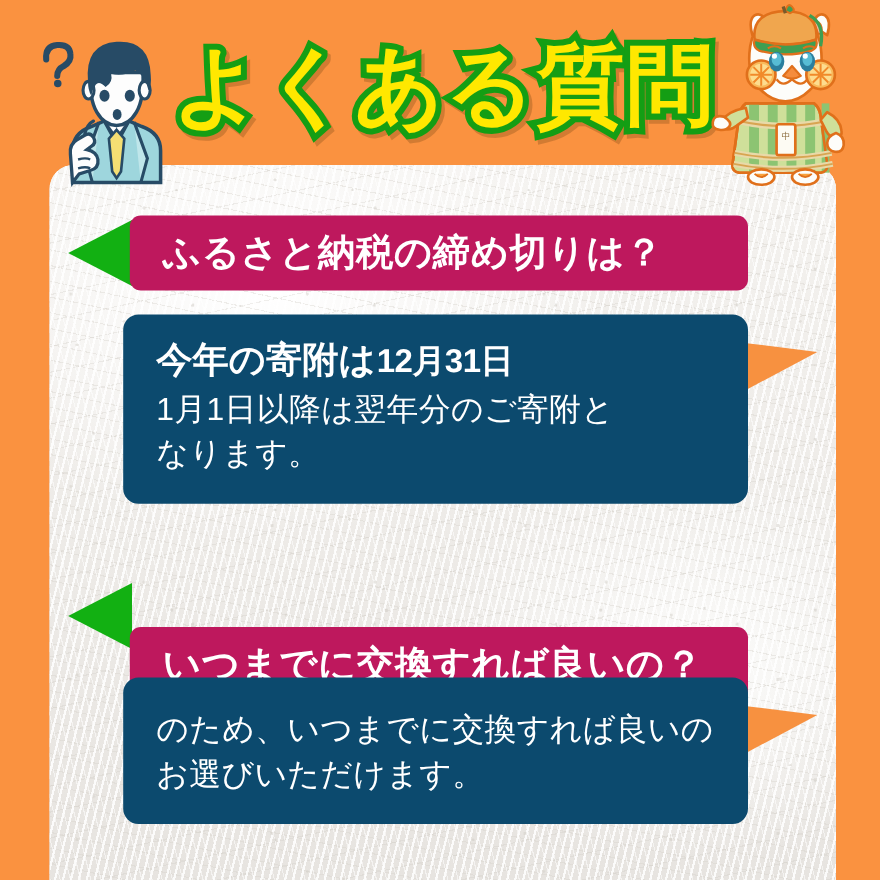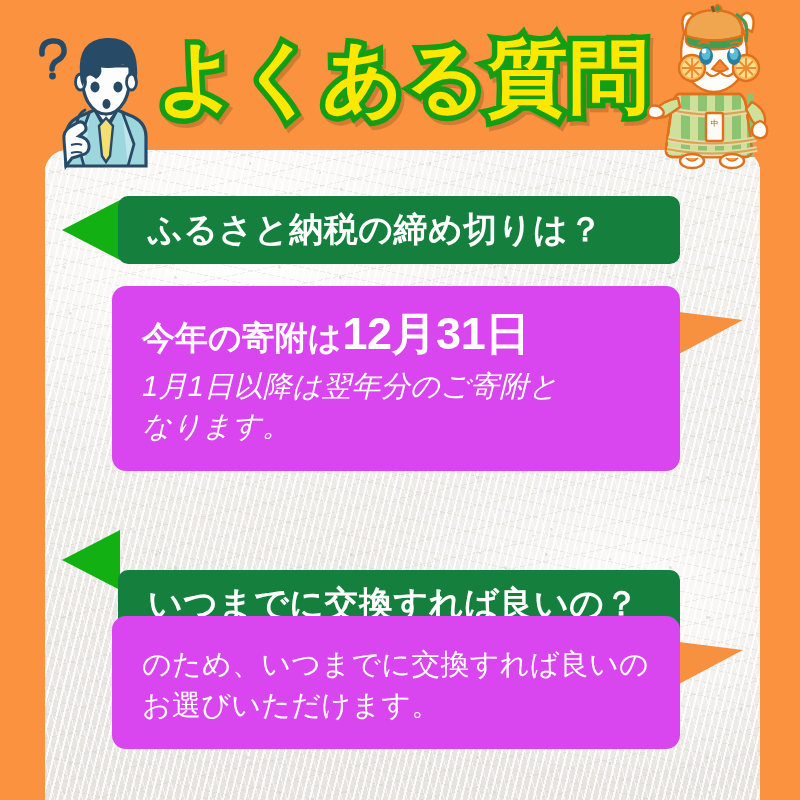--- a/index.html
+++ b/index.html
@@ -74,57 +74,57 @@
     -webkit-text-stroke:11px rgba(120,70,20,.30);
     paint-order:stroke fill;
   }
 
   
   .qa-block{ position:absolute; left:0; width:800px; }
 
   .q-banner{
     position:absolute;
     left:118px; width:562px; height:68px;
-    background:#15803d;
+    background:#be185d;
     border-radius:10px;
     display:flex; align-items:center;
     padding-left:30px;
     color:#ffffff;
     font-size:34px; font-weight:bold;
     letter-spacing:.5px;
     white-space:nowrap;
   }
   .q-tail{
     position:absolute;
     left:62px; width:58px; height:68px;
   }
   .q-tail svg{ display:block; }
 
   .a-box{
     position:absolute;
     left:112px; width:568px;
-    background:#d946ef;
+    background:#0c4a6e;
     border-radius:14px;
     color:#ffffff;
     padding:22px 26px 24px 30px;
   }
   .a-tail{
     position:absolute;
     left:679px; width:64px; height:46px;
   }
   .a-tail svg{ display:block; }
 
   .a-line1{
     font-size:33px; font-weight:600;
     white-space:nowrap;
     line-height:1.15;
     display:flex; align-items:baseline;
   }
   .a-line1 .big{
-    font-size:45px; font-weight:bold;
+    font-size:30px; font-weight:bold;
     letter-spacing:-.5px;
     margin:0 1px;
   }
   .a-rest{
     font-size:29px; font-weight:400;
     line-height:1.40;
     margin-top:6px;
     letter-spacing:.3px;
   }
 
@@ -283,21 +283,21 @@
   <div class="a-tail" style="top:310px;">
     <svg viewBox="0 0 64 46" width="64" height="46">
         <polygon points="0,2 0,44 64,10" fill="#f79140"></polygon>
       </svg>
   </div>
   <div class="a-box" style="top:286px;">
     <div class="a-line1">
       <span>今年の寄附は</span>
       <span class="big">12月31日</span>
     </div>
-    <div class="a-rest" style="white-space:pre-line;font-style:italic;">1月1日以降は翌年分のご寄附と
+    <div class="a-rest" style="white-space:pre-line;">1月1日以降は翌年分のご寄附と
 なります。</div>
   </div>
 </div>
 
 <div class="qa-block" style="top:0;">
   <div class="q-tail" style="top:526px;">
     <svg viewBox="0 0 58 68" width="58" height="68">
         <polygon points="58,4 58,64 0,34" fill="#12b012"></polygon>
       </svg>
   </div>

